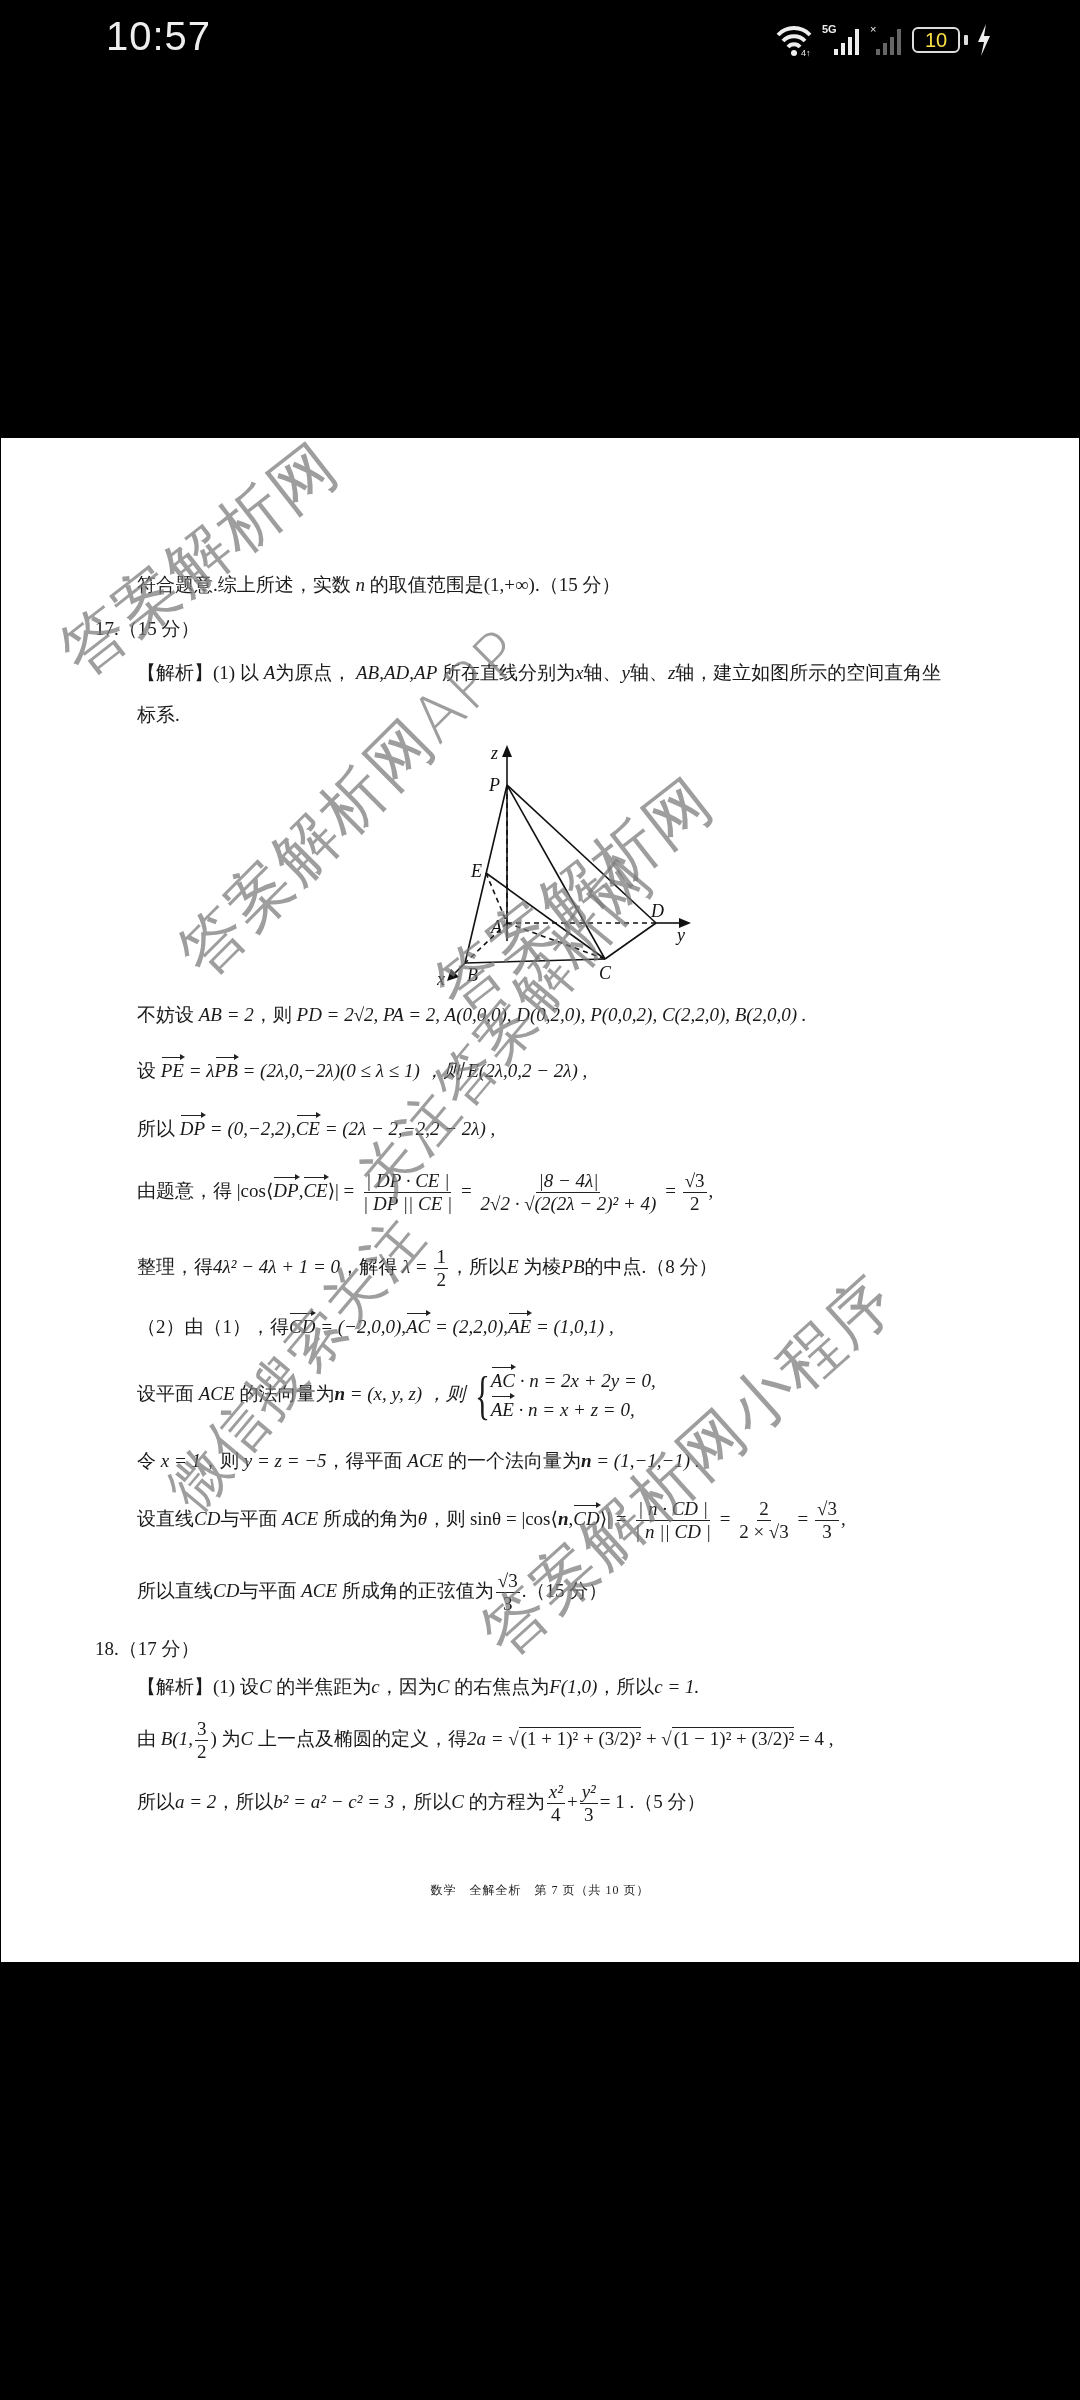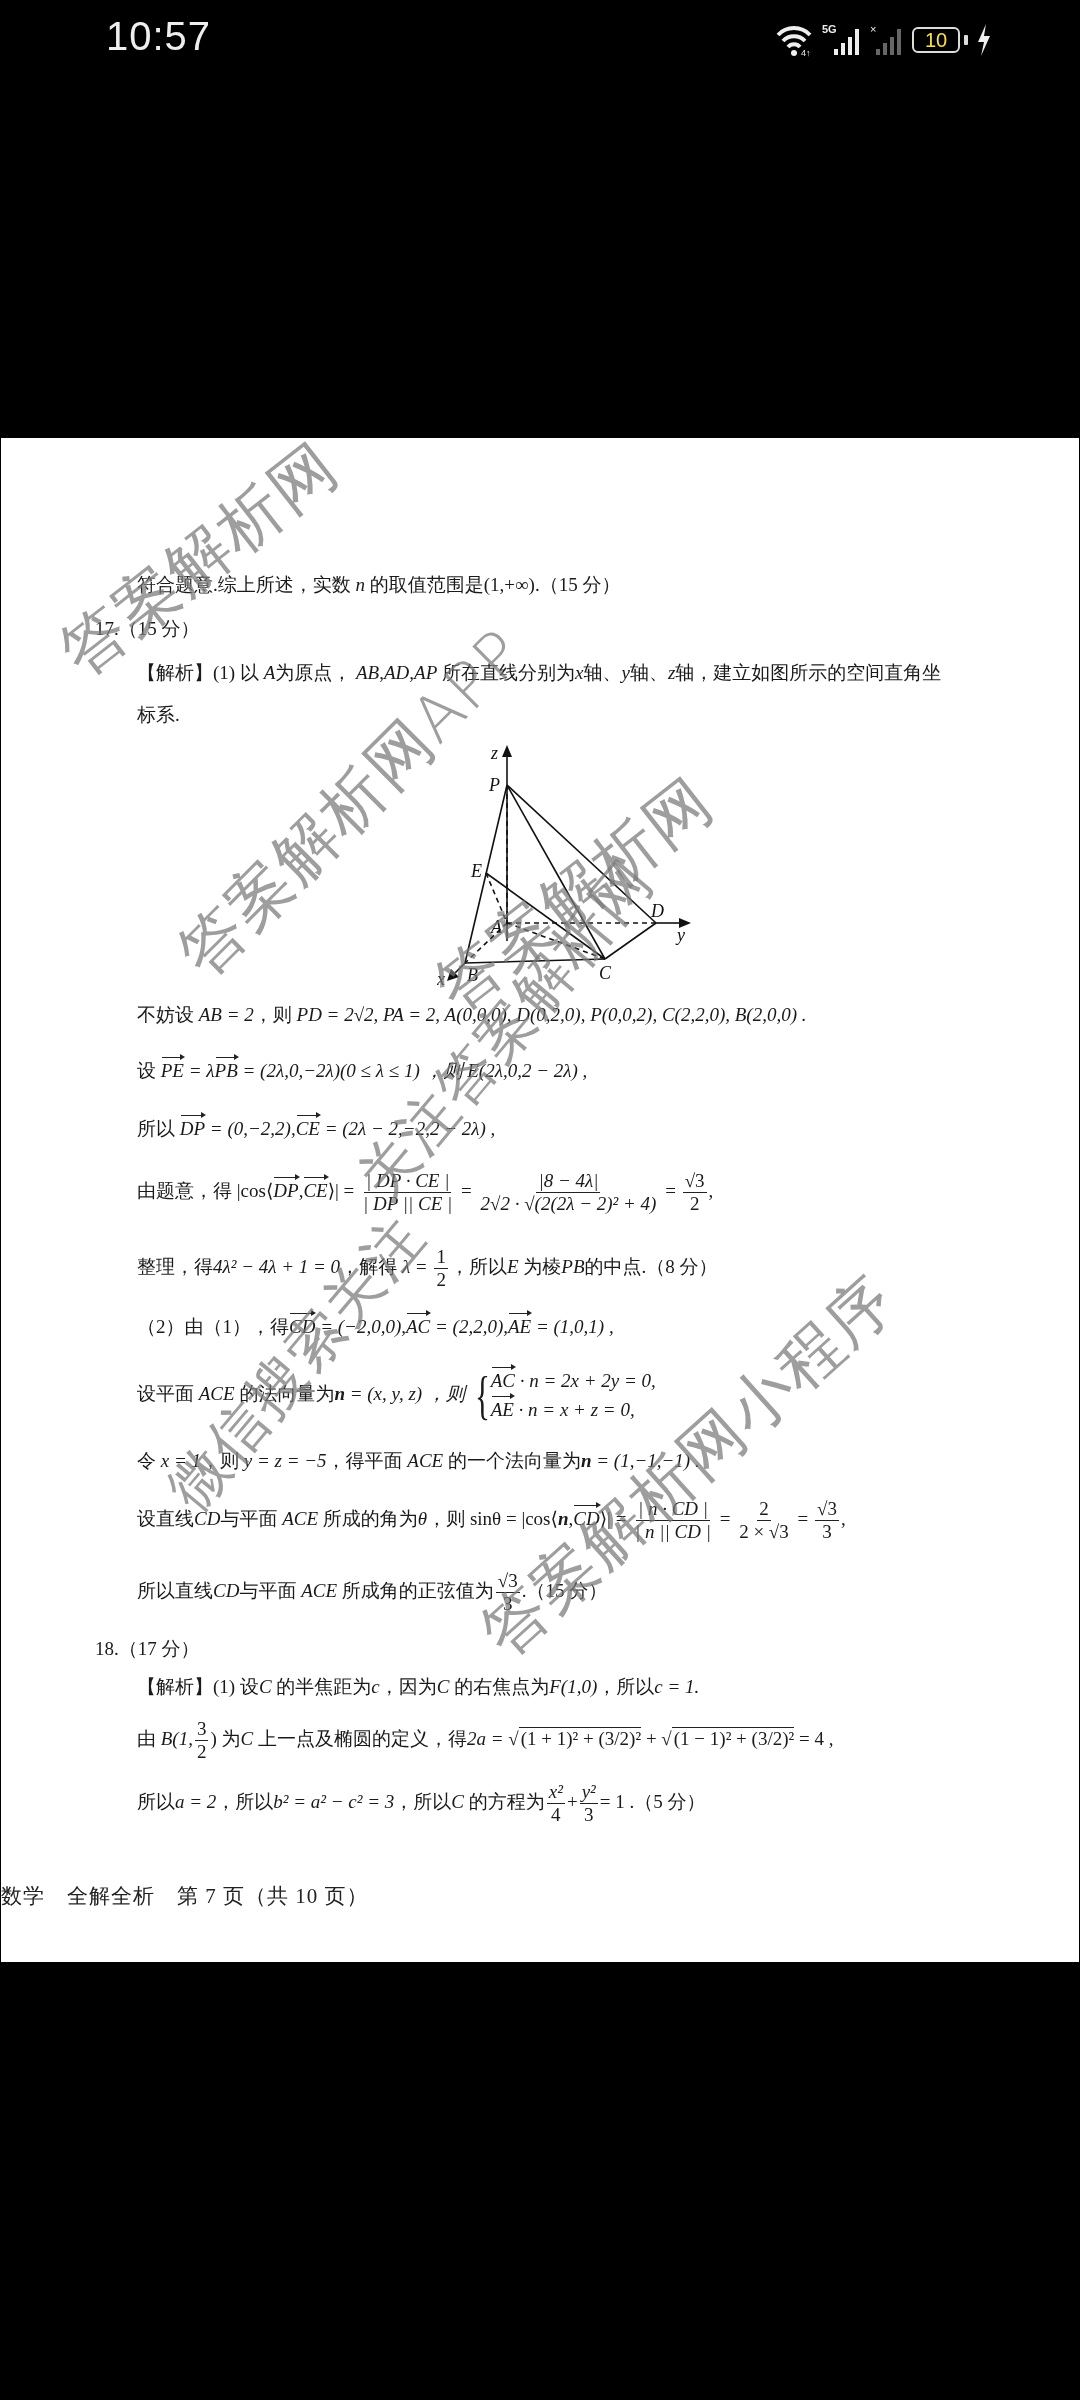--- a/index.html
+++ b/index.html
@@ -29,21 +29,21 @@
   .sqrt { border-top:1.2px solid #222; padding-left:2px; }
   .brace-sys { display:inline-flex; align-items:center; vertical-align:middle; }
   .brace-sys .brace { font-size:52px; line-height:1; font-weight:100; transform:scaleX(0.6); margin-right:-4px; }
   .brace-sys .rows { display:flex; flex-direction:column; gap:6px; }
 
   .diagram { position:absolute; left:436px; top:303px; width:256px; height:244px; }
 
   .wm { position:absolute; font-family:"DejaVu Sans",sans-serif; color:rgba(120,120,120,0.72);
         font-size:64px; white-space:nowrap; transform-origin:left bottom; font-weight:200; letter-spacing:2px; }
 
-  .footer { position:absolute; left:0; width:100%; top:1444px; text-align:left; font-size:21px; color:#222;
+  .footer { position:absolute; left:0; width:100%; top:1444px; text-align:center; font-size:12px; color:#222;
             letter-spacing:1px; }
 </style>
 </head>
 <body>
 
 <div class="statusbar">
   <div class="time">10:57</div>
   <div class="sb-icons">
     <svg width="40" height="34" viewBox="0 0 40 34">
       <path d="M4 12 A22 22 0 0 1 36 12" stroke="#eee" stroke-width="4" fill="none"></path>

